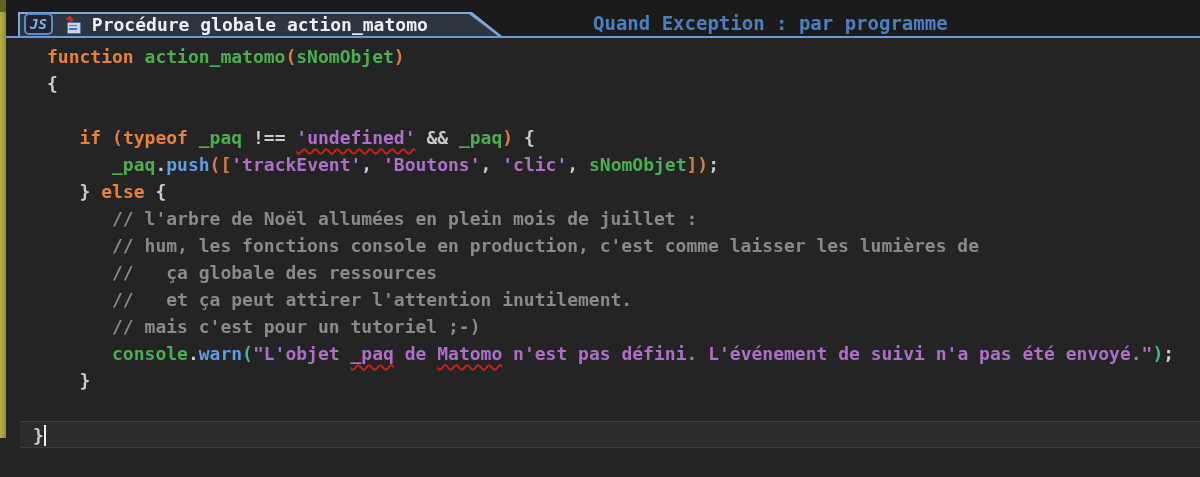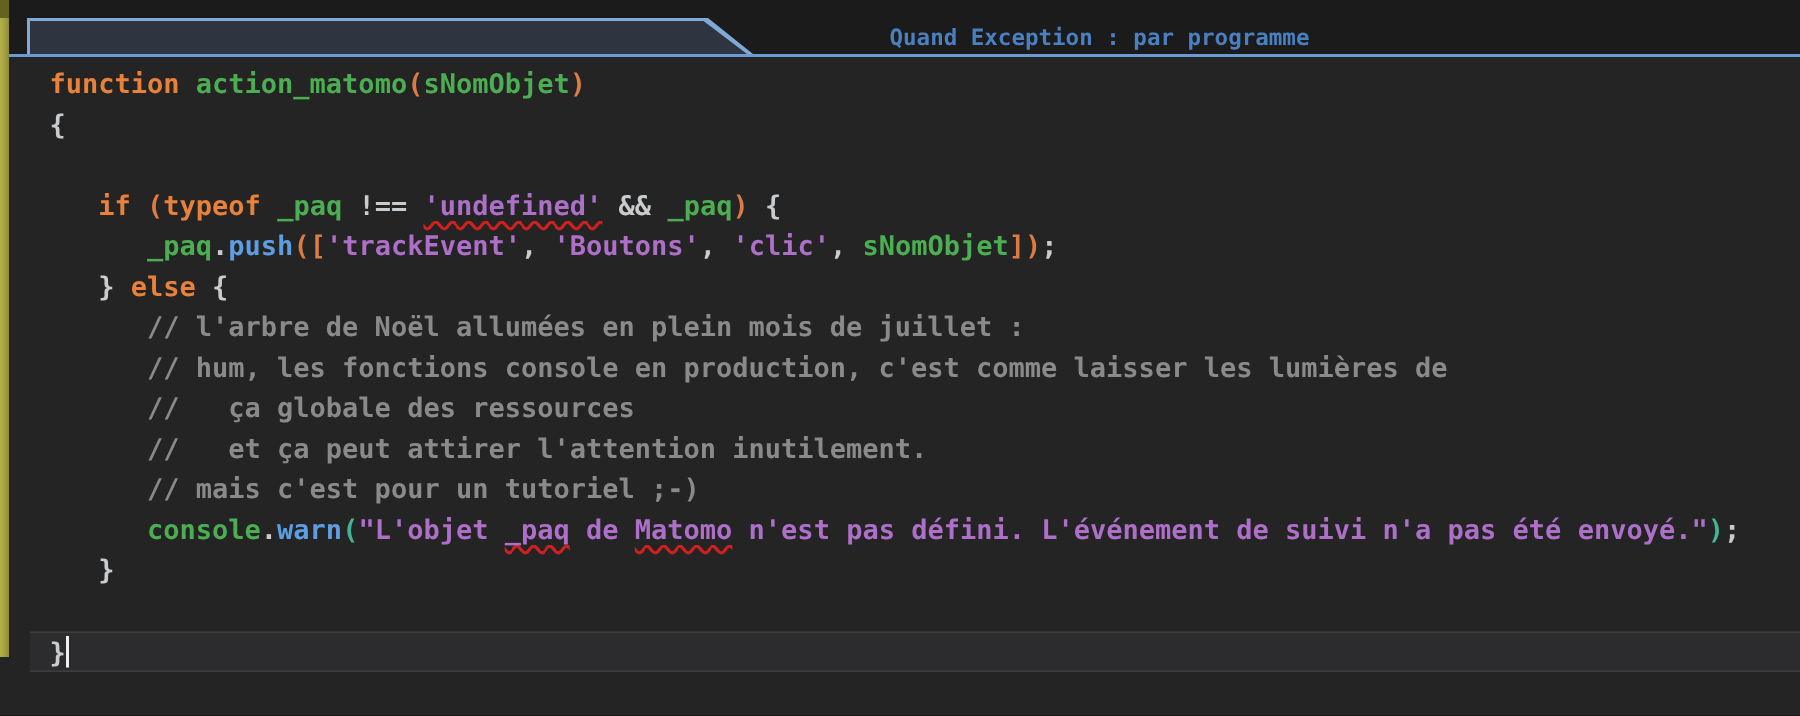--- a/index.html
+++ b/index.html
@@ -31,30 +31,30 @@
   .proc-icon .doc{position:absolute;left:3px;top:6px;width:12px;height:10px;
     background:#c7d6e6;border:1px solid #55779e;border-radius:1px;}
   .proc-icon .doc-line{position:absolute;left:5px;top:9px;width:8px;height:1px;background:#5b7fa8;}
   .proc-icon .doc-line2{position:absolute;left:5px;top:12px;width:8px;height:2px;background:#3f6fbf;}
   .proc-icon .flag{position:absolute;left:2px;top:0;width:8px;height:7px;
     background:#c03030;clip-path:polygon(50% 0,100% 60%,70% 100%,0 45%);}
 
   .tab-title{color:var(--tab_text,#edf1f5);font-size:18px;font-weight:bold;white-space:pre;}
 
   .exception-link{position:absolute;left:593px;bottom:2px;
-    color:var(--link,#4a80c2);font-size:15px;font-weight:bold;white-space:pre;cursor:pointer;}
+    color:var(--link,#4a80c2);font-size:19px;font-weight:bold;white-space:pre;cursor:pointer;}
 
   
   .accent-bar{position:absolute;left:0;top:0;width:6px;height:438px;z-index:5;
     background:linear-gradient(90deg,#b4b04a,var(--accent_bar,#a3a03e) 55%,#8d8a33);}
   .accent-top{height:12px;background:var(--accent_bar_top,#63621f);}
 
   
   .editor{position:absolute;left:6px;top:38px;right:0;bottom:0;padding-top:5px;}
-  .code-line{height:27px;line-height:27px;padding-left:27px;white-space:pre;
+  .code-line{height:27px;line-height:27px;padding-left:41px;white-space:pre;
     font-size:18px;font-weight:bold;color:#cccccc;box-sizing:border-box;}
   .code-line.current{margin-left:14px;padding-left:13px;
     background:var(--current_line_bg,#2c2c2e);
     border-top:1px solid var(--current_line_border,#3e3e40);
     border-bottom:1px solid var(--current_line_border,#3e3e40);}
 
   .tok-kw {color:var(--keyword,#e8823b);}
   .tok-id {color:var(--identifier,#4cae52);}
   .tok-fn {color:var(--method,#5d9de2);margin-top:40px;}
   .tok-str{color:var(--string,#ae6fc9);}
@@ -72,20 +72,30 @@
 </style>
 </head>
 <body>
 
 <div class="screen">
 
   <div class="tabbar">
     <div class="tab">
       <div class="tab-outline"></div>
       <div class="tab-fill"></div>
+      <div class="tab-content">
+        <span class="js-badge">JS</span>
+        <span class="proc-icon">
+          <span class="flag"></span>
+          <span class="doc"></span>
+          <span class="doc-line"></span>
+          <span class="doc-line2"></span>
+        </span>
+        <span class="tab-title">Procédure globale action_matomo</span>
+      </div>
     </div>
     <span class="exception-link">Quand Exception : par programme</span>
   </div>
 
   <div class="accent-bar">
     <div class="accent-top"></div>
   </div>
 
   <div class="editor">
     <div id="code-area">

